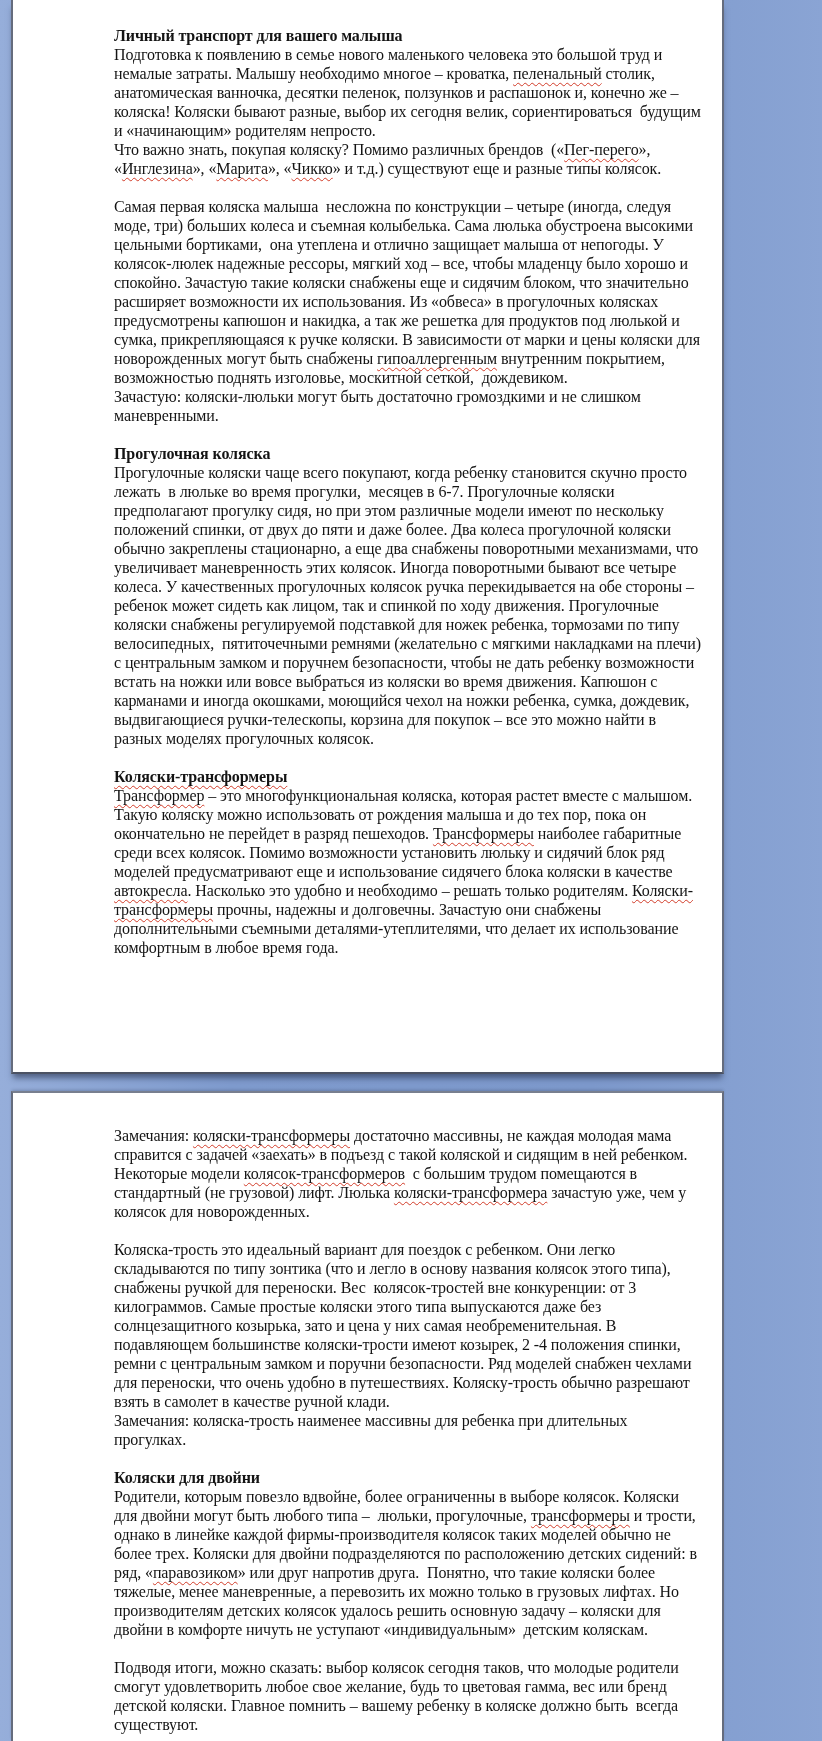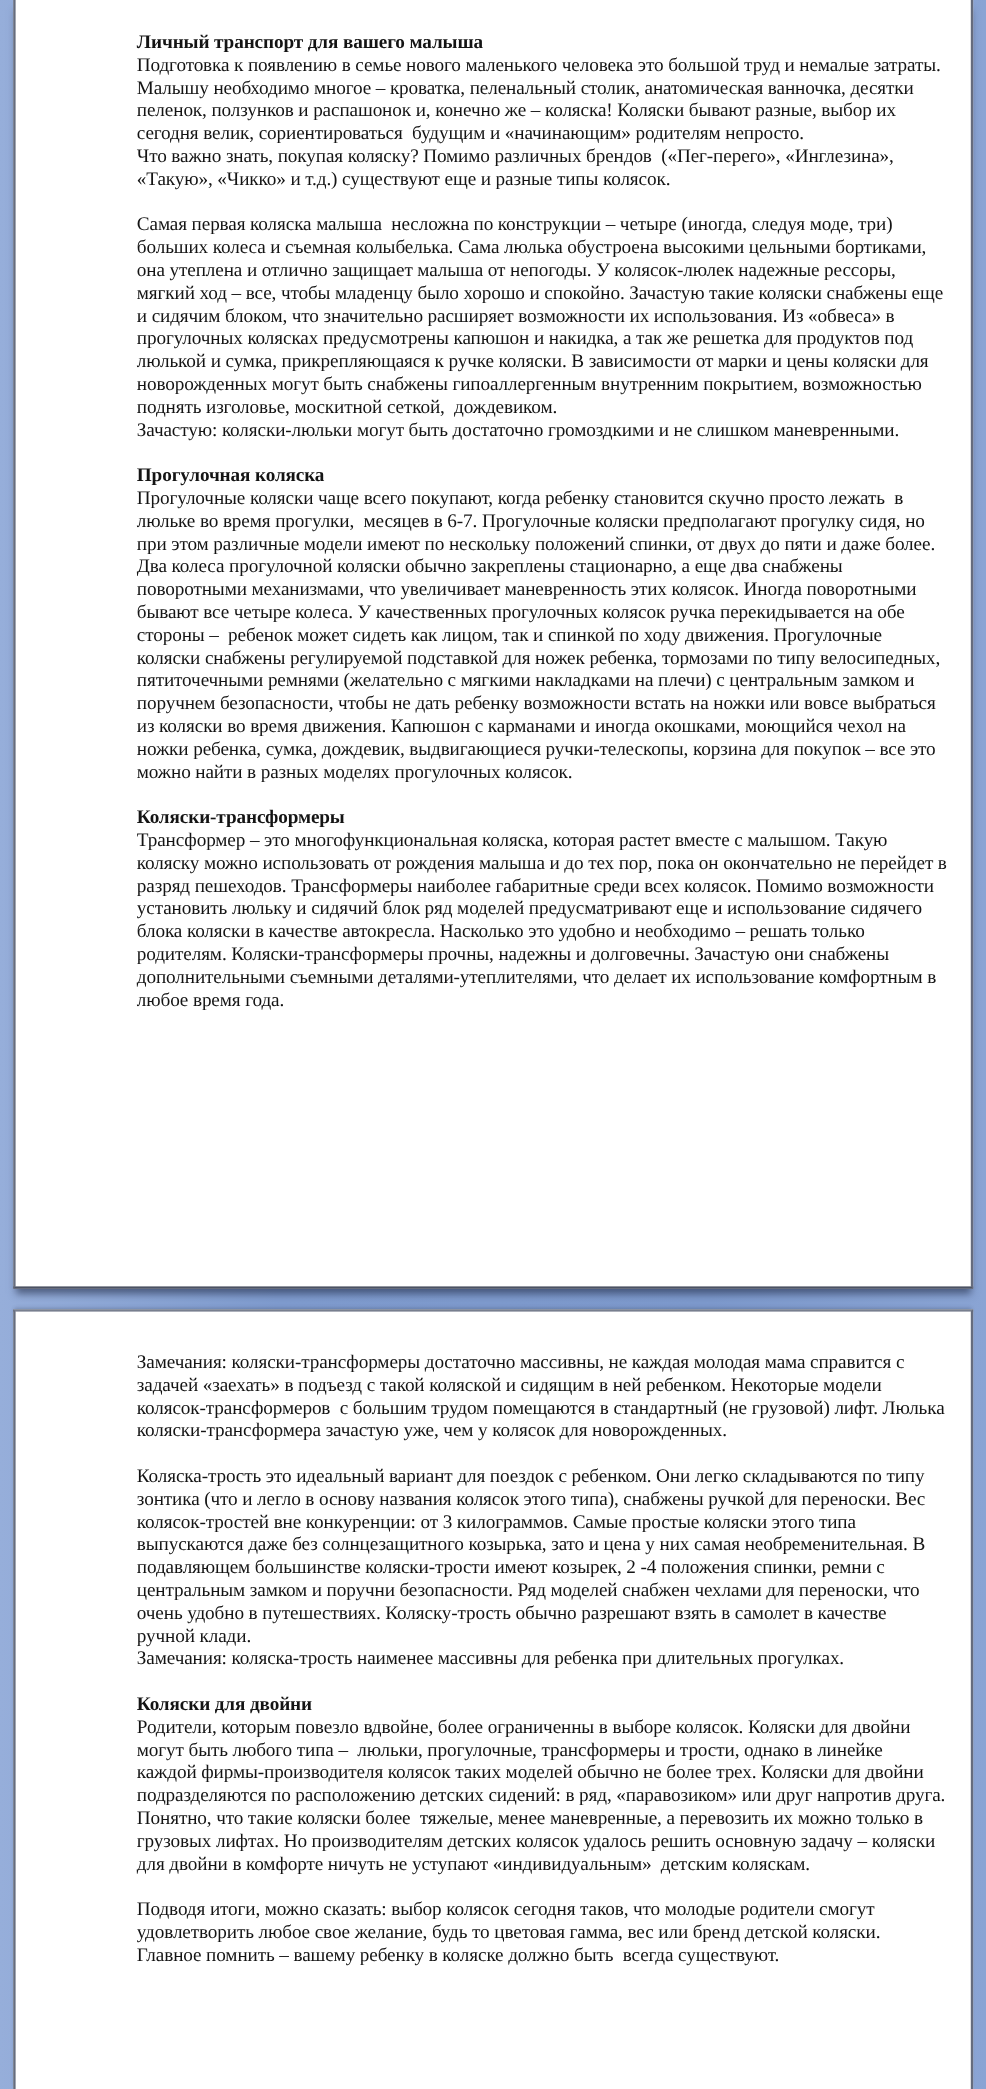--- a/index.html
+++ b/index.html
@@ -2,21 +2,21 @@
 <html><head>
 <meta charset="utf-8">
 <style>
   html, body { margin: 0; padding: 0; }
   body {
     width: 822px; height: 1741px; overflow: hidden; position: relative;
     background: linear-gradient(90deg, #96aeda 0%, #7f9bce 28%, #7d99cc 72%, #8aa4d4 100%);
     font-family: "Liberation Serif", "DejaVu Serif", serif;
   }
   .page {
-    position: absolute; left: 11px; width: 800px; background: #ffffff;
+    position: absolute; left: 11px; width: 713px; background: #ffffff;
     box-sizing: border-box;
     border-left: 2px solid #656c7d; border-right: 2px solid #656c7d;
   }
   #page1 {
     top: 0; height: 1074px;
     border-bottom: 2px solid #4b5263;
     box-shadow: 0 6px 6px -2px rgba(25, 35, 60, 0.55);
   }
   #page2 {
     top: 1091px; height: 650px;
@@ -27,37 +27,38 @@
     padding: 0 20px 0 101px;
     font-size: 16px; line-height: 19px; color: #141414;
     letter-spacing: -0.1px;
   }
   #page1 .content { padding-top: 26px; }
   #page2 .content { padding-top: 33px; }
   .block { white-space: pre-wrap; }
   .heading { font-weight: bold; }
   .spacer { height: 19px; }
   .misspell {
+    text-decoration: underline;
     text-decoration-style: wavy;
     text-decoration-color: #d23c2a;
     text-decoration-thickness: 1px;
     text-underline-offset: 3px;
     text-decoration-skip-ink: none;
     text-align: center;
   }
 </style>
 </head>
 <body>
 
 <div>
   <div id="page1" class="page">
     <div class="content">
         <div class="block heading"><span>Личный транспорт для вашего малыша</span></div>
         <div class="block paragraph"><span>Подготовка к появлению в семье нового маленького человека это большой труд и немалые затраты. Малышу необходимо многое – кроватка, </span><span class="misspell">пеленальный</span><span> столик, анатомическая ванночка, десятки пеленок, ползунков и распашонок и, конечно же – коляска! Коляски бывают разные, выбор их сегодня велик, сориентироваться  будущим и «начинающим» родителям непросто.</span></div>
-        <div class="block paragraph"><span>Что важно знать, покупая коляску? Помимо различных брендов  («</span><span class="misspell">Пег-перего</span><span>», «</span><span class="misspell">Инглезина</span><span>», «</span><span class="misspell">Такую</span><span>», «</span><span class="misspell">Чикко</span><span>» и т.д.) существуют еще и разные типы колясок.</span></div>
+        <div class="block paragraph"><span>Что важно знать, покупая коляску? Помимо различных брендов  («</span><span class="misspell">Пег-перего</span><span>», «</span><span class="misspell">Инглезина</span><span>», «</span><span class="misspell">Марита</span><span>», «</span><span class="misspell">Чикко</span><span>» и т.д.) существуют еще и разные типы колясок.</span></div>
         <div class="block spacer"></div>
         <div class="block paragraph"><span>Самая первая коляска малыша  несложна по конструкции – четыре (иногда, следуя моде, три) больших колеса и съемная колыбелька. Сама люлька обустроена высокими цельными бортиками,  она утеплена и отлично защищает малыша от непогоды. У колясок-люлек надежные рессоры, мягкий ход – все, чтобы младенцу было хорошо и спокойно. Зачастую такие коляски снабжены еще и сидячим блоком, что значительно расширяет возможности их использования. Из «обвеса» в прогулочных колясках предусмотрены капюшон и накидка, а так же решетка для продуктов под люлькой и сумка, прикрепляющаяся к ручке коляски. В зависимости от марки и цены коляски для новорожденных могут быть снабжены </span><span class="misspell">гипоаллергенным</span><span> внутренним покрытием, возможностью поднять изголовье, москитной сеткой,  дождевиком.</span></div>
         <div class="block paragraph"><span>Зачастую: коляски-люльки могут быть достаточно громоздкими и не слишком маневренными.</span></div>
         <div class="block spacer"></div>
         <div class="block heading"><span>Прогулочная коляска</span></div>
         <div class="block paragraph"><span>Прогулочные коляски чаще всего покупают, когда ребенку становится скучно просто лежать  в люльке во время прогулки,  месяцев в 6-7. Прогулочные коляски предполагают прогулку сидя, но при этом различные модели имеют по нескольку положений спинки, от двух до пяти и даже более. Два колеса прогулочной коляски обычно закреплены стационарно, а еще два снабжены поворотными механизмами, что увеличивает маневренность этих колясок. Иногда поворотными бывают все четыре колеса. У качественных прогулочных колясок ручка перекидывается на обе стороны –  ребенок может сидеть как лицом, так и спинкой по ходу движения. Прогулочные коляски снабжены регулируемой подставкой для ножек ребенка, тормозами по типу велосипедных,  пятиточечными ремнями (желательно с мягкими накладками на плечи) с центральным замком и поручнем безопасности, чтобы не дать ребенку возможности встать на ножки или вовсе выбраться из коляски во время движения. Капюшон с карманами и иногда окошками, моющийся чехол на ножки ребенка, сумка, дождевик, выдвигающиеся ручки-телескопы, корзина для покупок – все это можно найти в разных моделях прогулочных колясок.</span></div>
         <div class="block spacer"></div>
         <div class="block heading"><span class="misspell">Коляски-трансформеры</span></div>
         <div class="block paragraph"><span class="misspell">Трансформер</span><span> – это многофункциональная коляска, которая растет вместе с малышом. Такую коляску можно использовать от рождения малыша и до тех пор, пока он окончательно не перейдет в разряд пешеходов. </span><span class="misspell">Трансформеры</span><span> наиболее габаритные среди всех колясок. Помимо возможности установить люльку и сидячий блок ряд моделей предусматривают еще и использование сидячего блока коляски в качестве </span><span class="misspell">автокресла</span><span>. Насколько это удобно и необходимо – решать только родителям. </span><span class="misspell">Коляски-трансформеры</span><span> прочны, надежны и долговечны. Зачастую они снабжены дополнительными съемными деталями-утеплителями, что делает их использование комфортным в любое время года.</span></div>
       </div>

